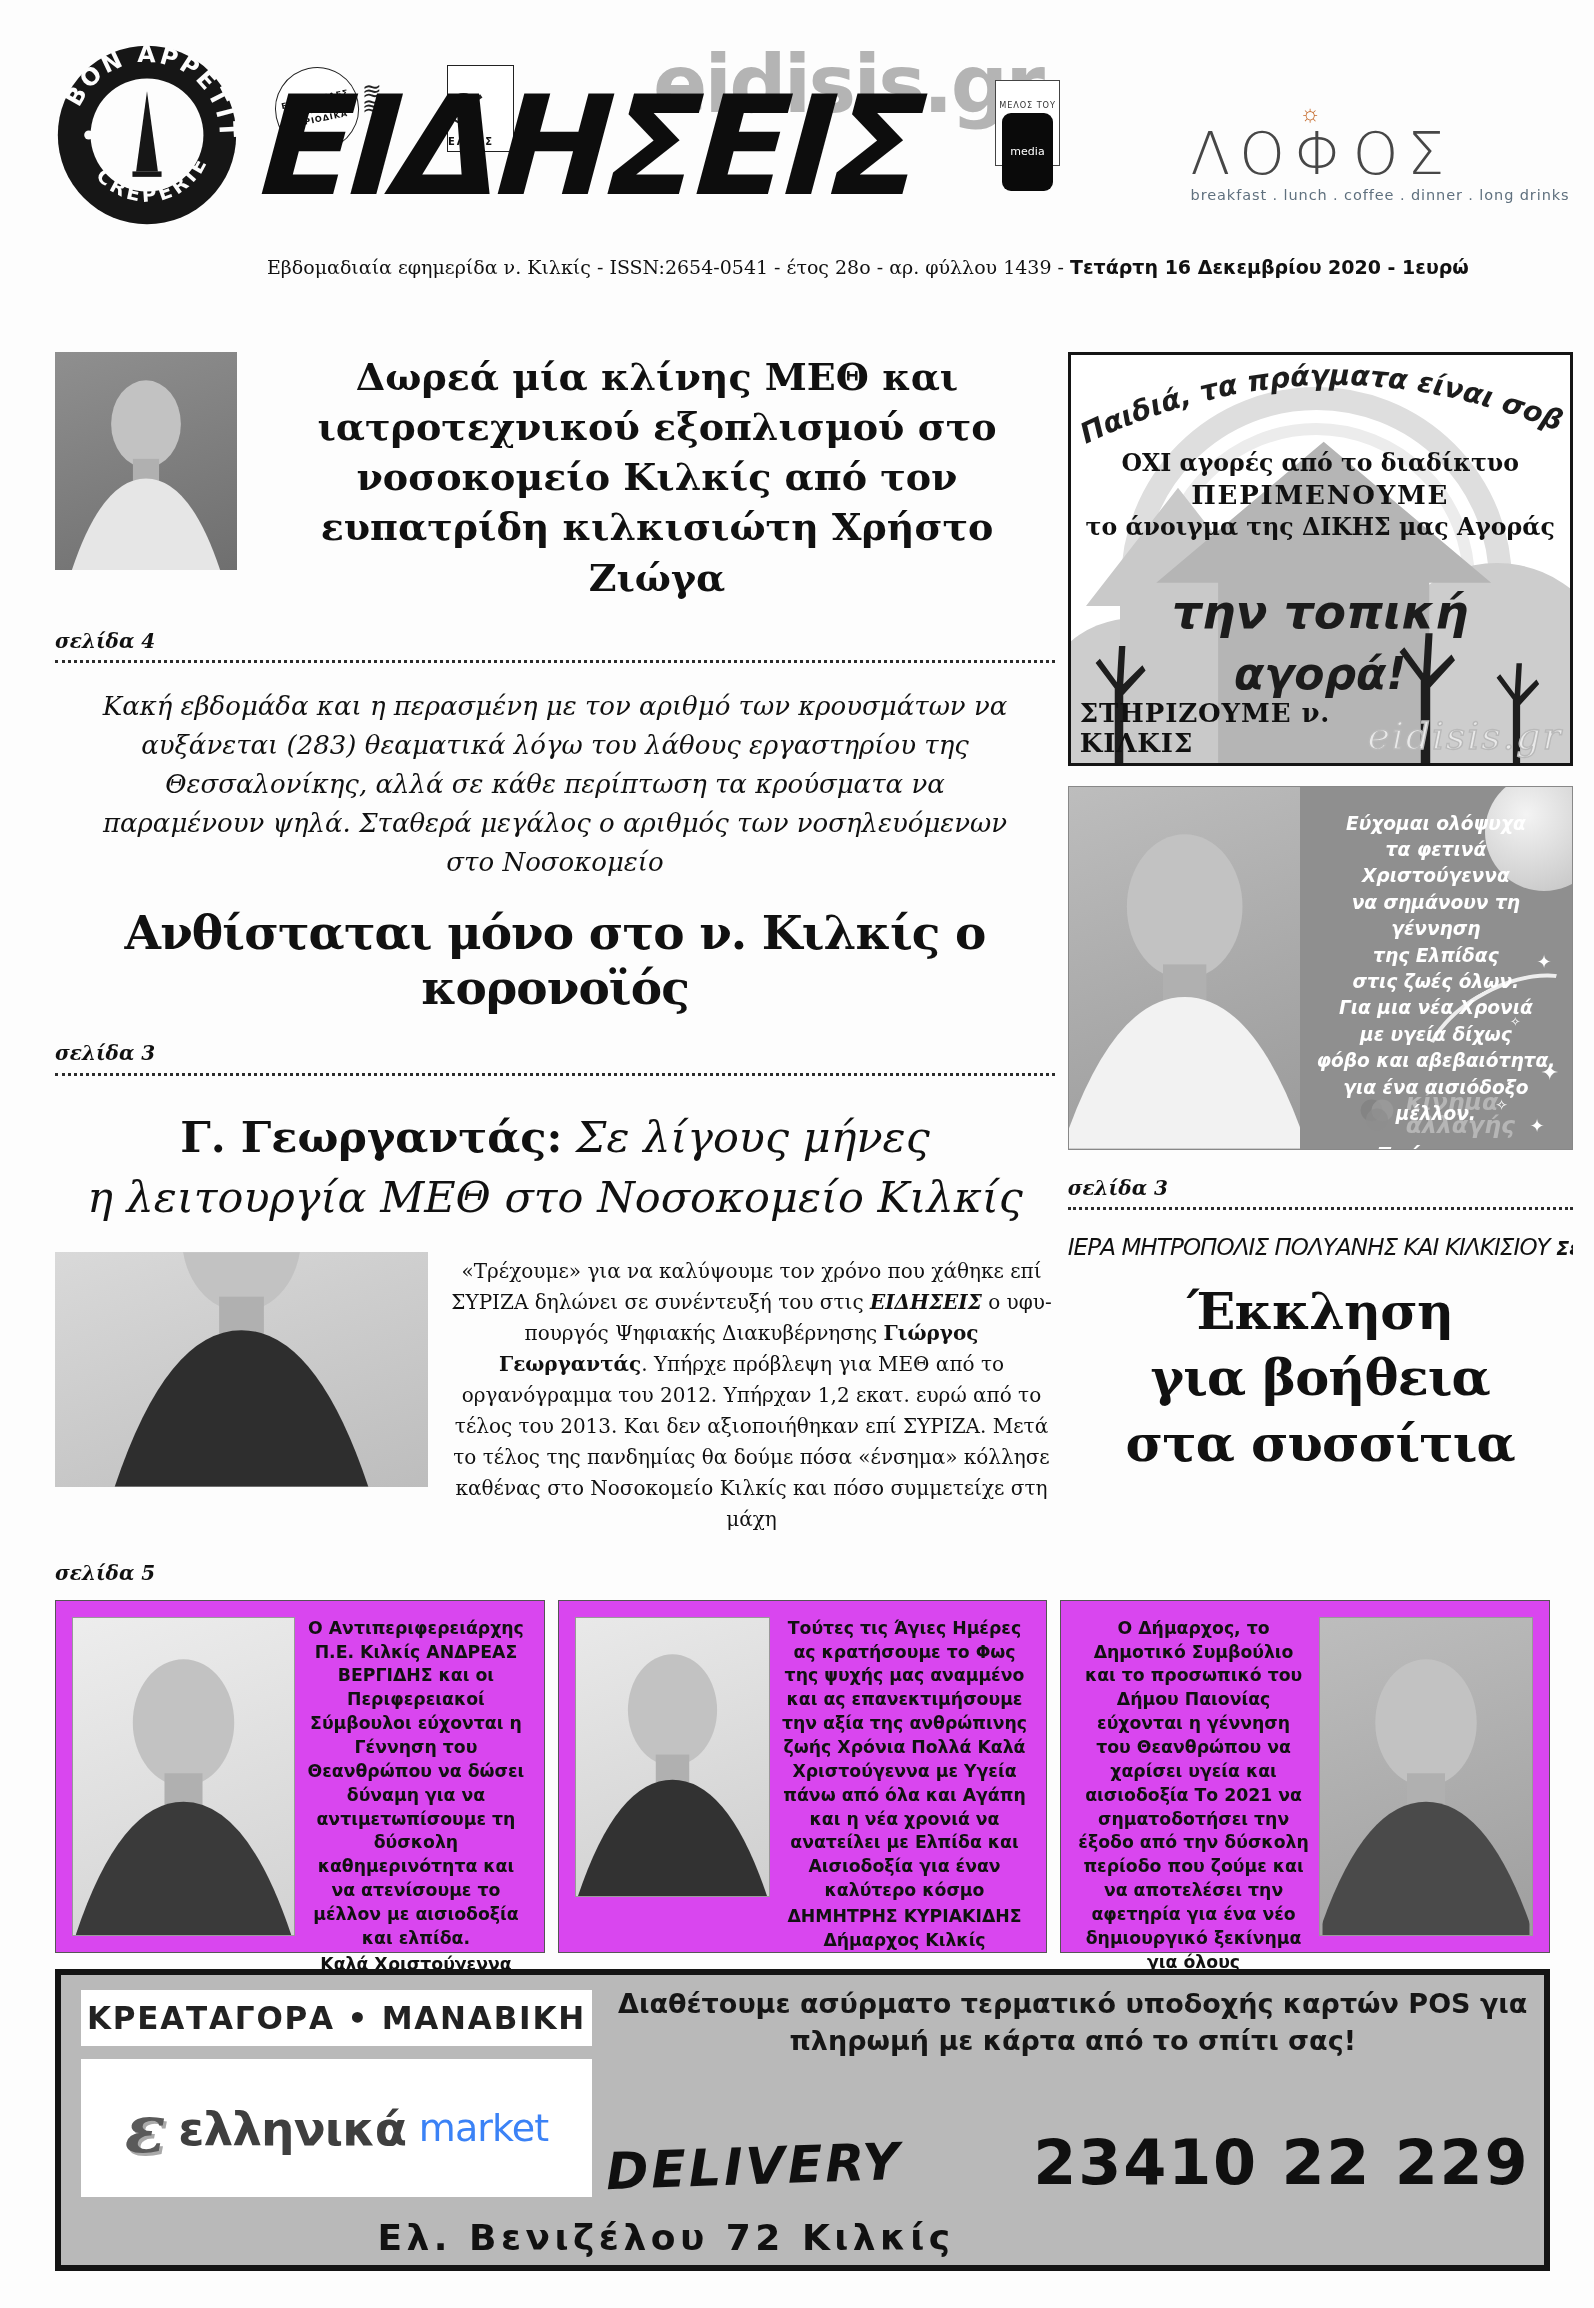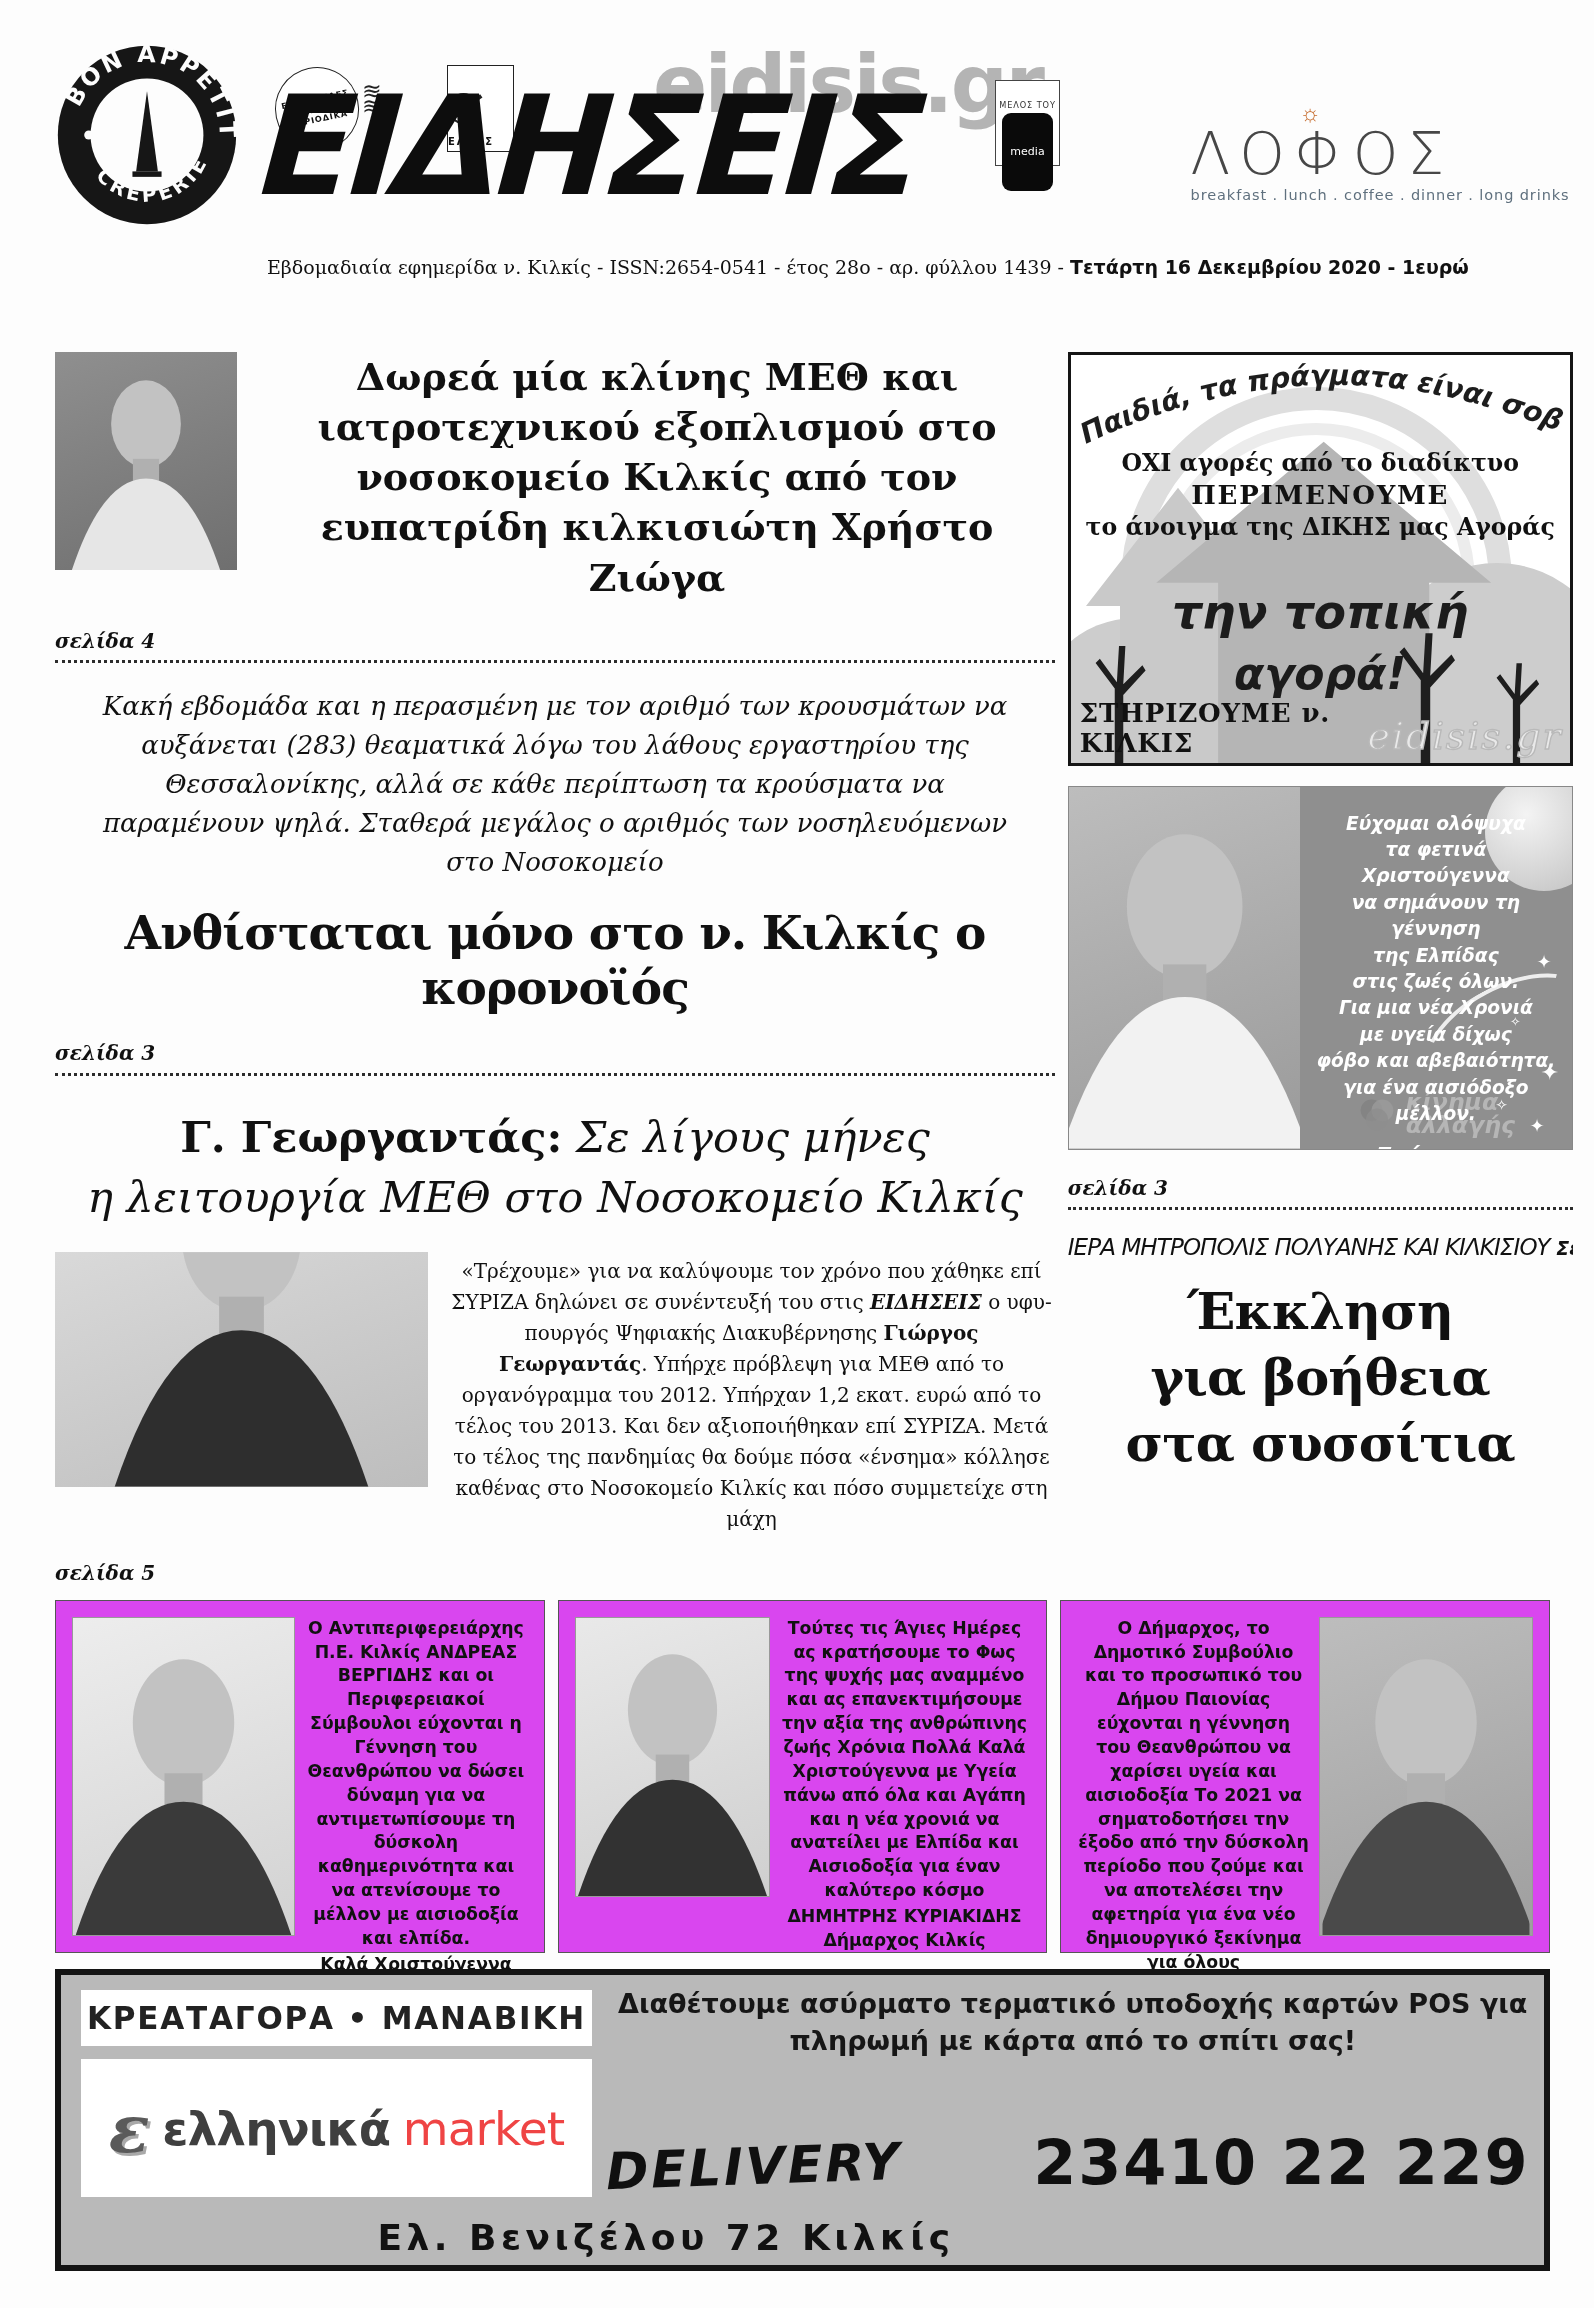--- a/index.html
+++ b/index.html
@@ -105,21 +105,21 @@
   .gbox1 .photo { flex:0 0 223px; height:100%; }
   .gbox2 .photo { flex:0 0 195px; height:88%; align-self:flex-start; }
   .gbox3 .photo { flex:0 0 214px; height:100%; }
 
   
   .market { position:relative; margin:16.4px 45px 0 55px; height:302px; border:6.4px solid #141414; background:#b9b9b9; }
   .market .strip1 { position:absolute; left:20px; top:14.5px; width:511px; height:56px; background:#fff; display:flex; align-items:center; justify-content:center; font-family:"DejaVu Sans",sans-serif; font-weight:bold; font-size:31px; letter-spacing:1.8px; color:#222; }
   .market .strip2 { position:absolute; left:20px; top:84px; width:511px; height:138px; background:#fff; display:flex; align-items:center; justify-content:center; gap:12.7px; }
   .market .eps { font-size:67px; font-weight:bold; font-style:italic; color:#5a5a5a; text-shadow:2.7px 2.7px 0 #a9a9a9; line-height:1; }
   .market .mk1 { font-family:"DejaVu Sans",sans-serif; font-weight:bold; font-size:47px; color:#3f3f3f; letter-spacing:-0.9px; }
-  .market .mk2 { font-family:"DejaVu Sans",sans-serif; font-size:47px; color:#ef4444; letter-spacing:-0.9px; }
+  .market .mk2 { font-family:"DejaVu Sans",sans-serif; font-size:38px; color:#3b82f6; letter-spacing:-0.9px; }
   .market .pos { position:absolute; left:555px; right:14.5px; top:11px; text-align:center; font-family:"DejaVu Sans",sans-serif; font-weight:bold; font-size:27px; line-height:1.35; color:#161616; }
   .market .delrow { position:absolute; left:545px; right:14.5px; top:136px; display:flex; align-items:baseline; justify-content:space-between; }
   .market .delivery { font-family:"DejaVu Sans",sans-serif; font-weight:bold; font-style:italic; font-size:51px; letter-spacing:2.7px; transform:rotate(-2deg); color:#101010; }
   .market .phone { font-family:"DejaVu Sans",sans-serif; font-weight:bold; font-size:62px; letter-spacing:1.8px; color:#101010;margin-top:15px; }
   .market .addr { position:absolute; left:109px; right:382px; bottom:7.3px; text-align:center; font-family:"DejaVu Sans",sans-serif; font-weight:bold; font-size:36px; letter-spacing:4.5px; color:#111; }
 
   .photo { background:#ddd; }
 </style>
 </head>
 <body>

